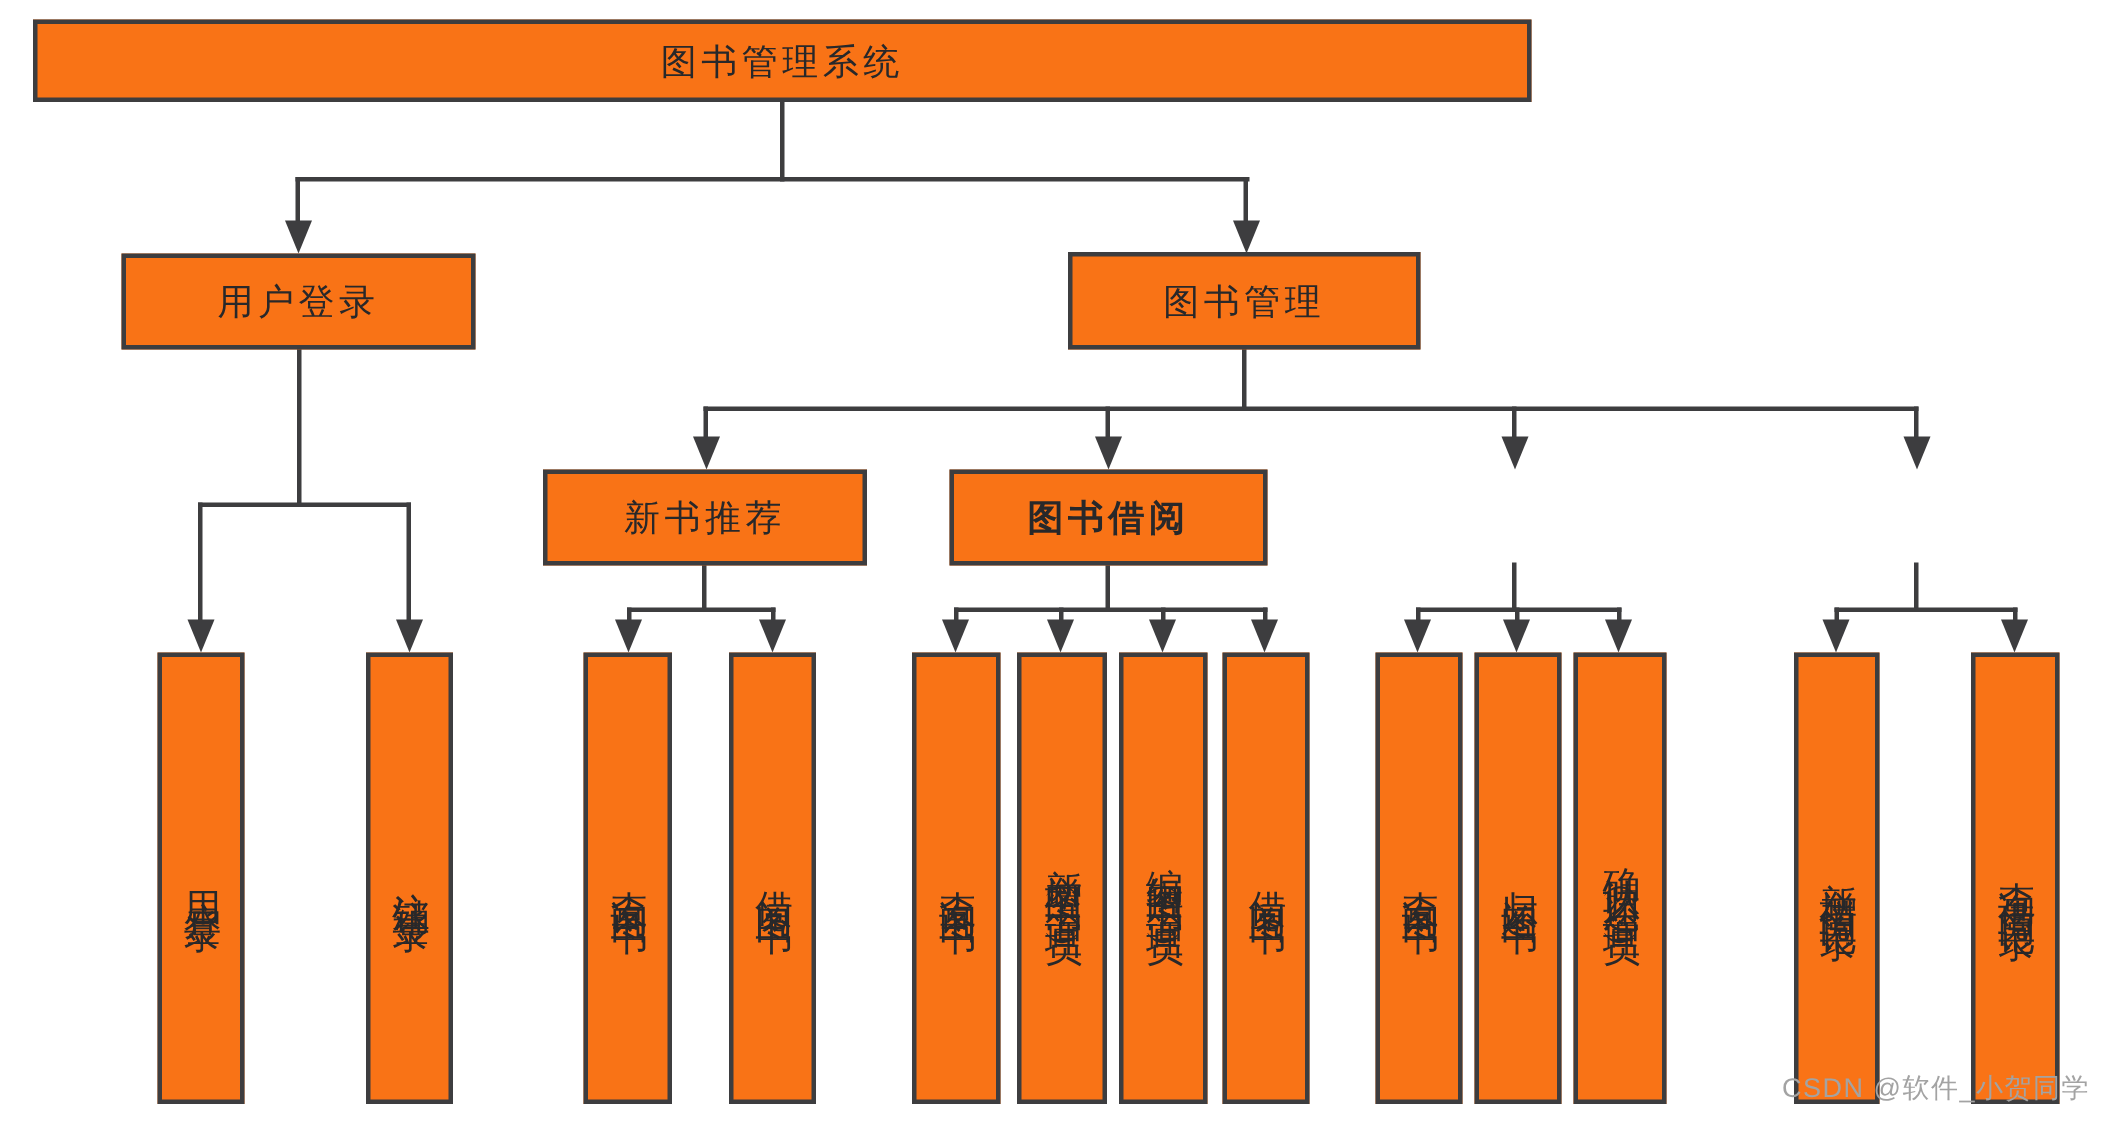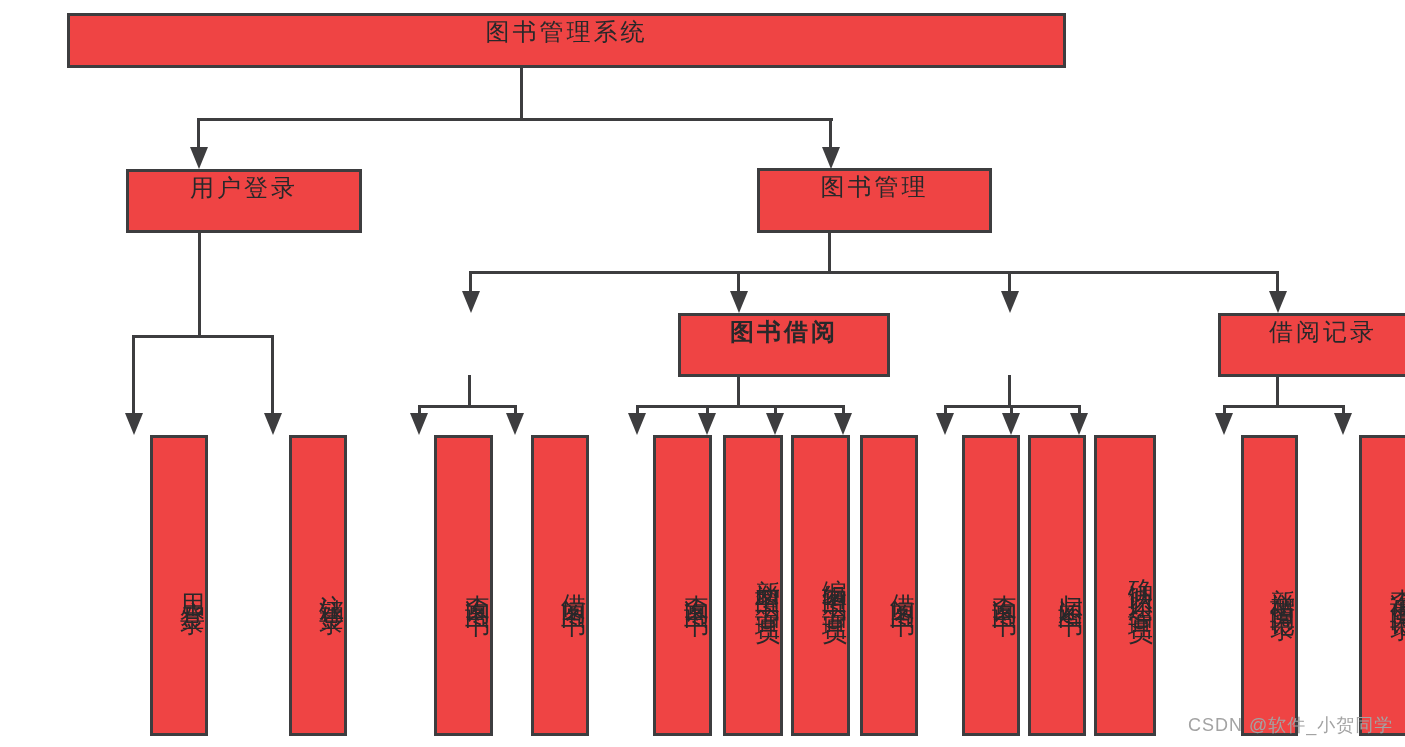--- a/index.html
+++ b/index.html
@@ -6,27 +6,27 @@
   #canvas{
     position:relative;
     width:1405px;height:747px;
     background:#fff;
     overflow:hidden;
     font-family:"Liberation Sans","DejaVu Sans",sans-serif;
   }
   .box{
     position:absolute;
     box-sizing:border-box;
-    background:#ef4444;
+    background:#f97316;
     border:3px solid #3d3d3f;
     display:flex;
+    align-items:center;
     justify-content:center;
     color:#28282a;
     z-index:2;
-    margin-left:45px;
   }
   .hlabel{font-size:24px;letter-spacing:3px;white-space:nowrap;}
   .leaf{
     writing-mode:vertical-rl;
     text-orientation:mixed;
     font-size:25px;
     letter-spacing:6px;
     line-height:1;
   }
   .ln{position:absolute;background:#3d3d3f;z-index:1;}
@@ -116,25 +116,25 @@
     <span>图书管理系统</span>
   </div>
 
   <div class="box hlabel" style="left:81px;top:169px;width:236px;height:64px;">
     <span>用户登录</span>
   </div>
   <div class="box hlabel" style="left:712px;top:168px;width:235px;height:65px;">
     <span>图书管理</span>
   </div>
 
+  <div class="box hlabel" style="left:362px;top:313px;width:216px;height:64px;">
+    <span>新书推荐</span>
+  </div>
   <div class="box hlabel" style="left:633px;top:313px;width:212px;height:64px;font-weight:bold;">
     <span>图书借阅</span>
-  </div>
-  <div class="box hlabel" style="left:1173px;top:313px;width:210px;height:64px;">
-    <span>借阅记录</span>
   </div>
 
   <div class="box leaf" style="left:105px;top:435px;width:58px;height:301px;">用户登录</div>
   <div class="box leaf" style="left:244px;top:435px;width:58px;height:301px;">注销登录</div>
 
   <div class="box leaf" style="left:389px;top:435px;width:59px;height:301px;">查询图书</div>
   <div class="box leaf" style="left:486px;top:435px;width:58px;height:301px;">借阅图书</div>
 
   <div class="box leaf" style="left:608px;top:435px;width:59px;height:301px;">查询图书</div>
   <div class="box leaf" style="left:678px;top:435px;width:60px;height:301px;">新增图书（管理员）</div>

